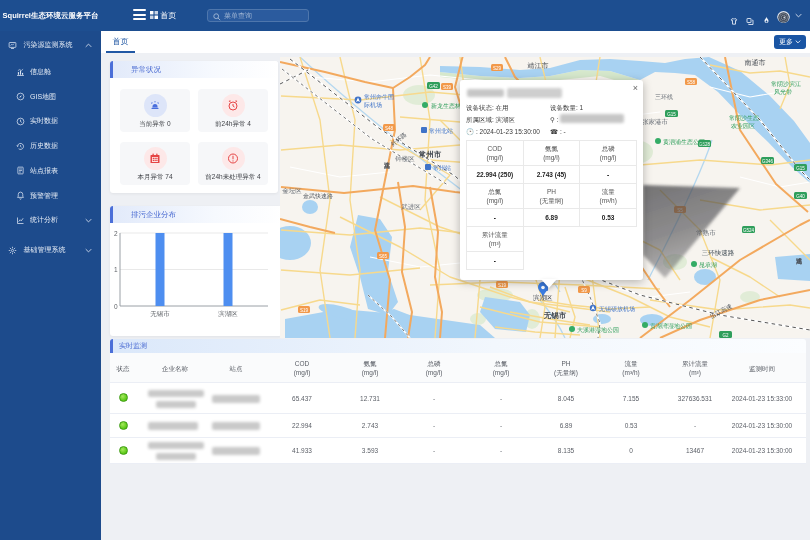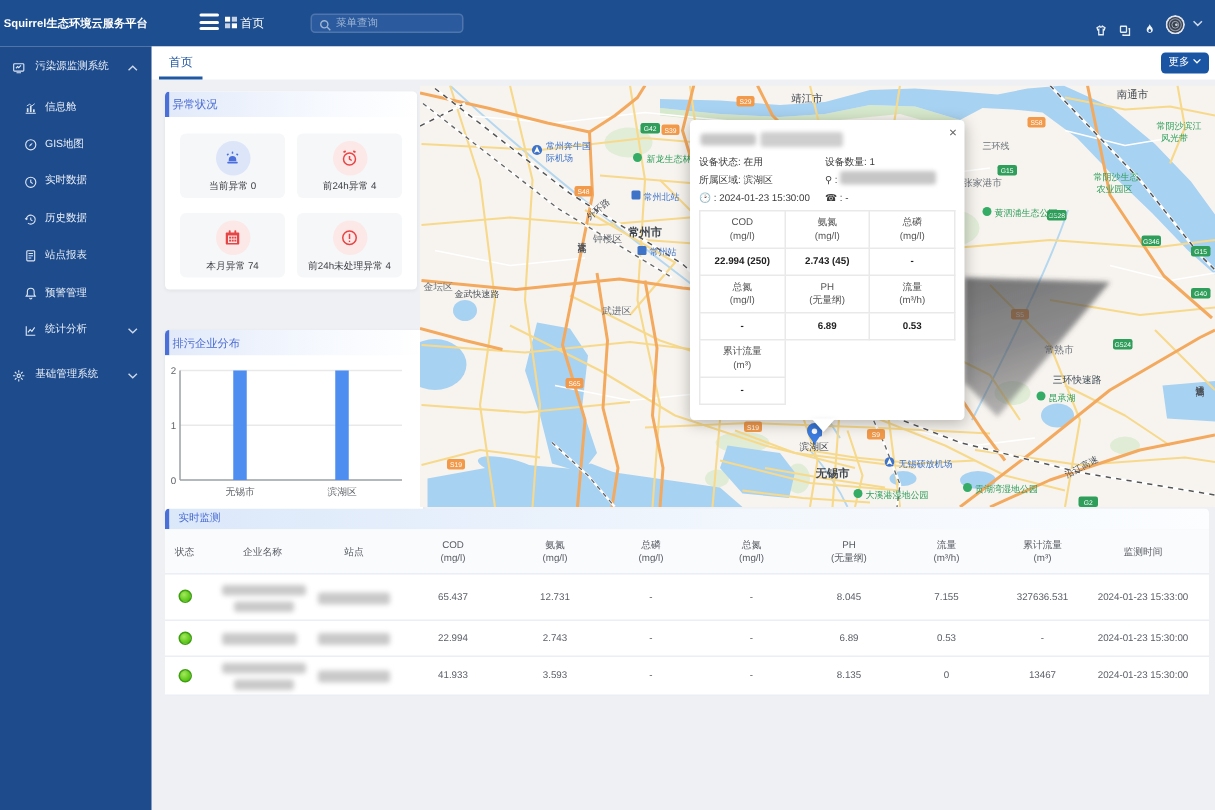--- a/index.html
+++ b/index.html
@@ -21,26 +21,26 @@
 .mi{position:absolute;left:0;width:101px;height:24px;color:#e7edf6;font-size:7px;line-height:24px;white-space:nowrap;}
 .mi .ic{position:absolute;top:7.5px;width:9px;height:9px;}
 .mi .tx{position:absolute;top:0;}
 .mi .ar{position:absolute;right:9px;}
 
 #tabbar{left:101px;top:31px;width:709px;height:22px;background:#fff;z-index:20;}
 #tab1{position:absolute;left:5px;top:0;width:29px;height:22px;color:#2158a4;font-size:8px;text-align:center;line-height:22px;border-bottom:2px solid #2158a4;}
 #morebtn{position:absolute;left:673px;top:3.5px;width:32px;height:14px;background:#1a55a4;border-radius:3px;color:#fff;font-size:7px;text-align:center;line-height:14px;}
 
 .card{background:#fff;border-radius:3px;box-shadow:0 1px 3px rgba(0,0,0,.06);}
-.chead{position:absolute;left:0;top:0;right:0;height:17px;background:linear-gradient(90deg,#e2eafa 0%,#f6f9fe 60%,#fff 100%);border-left:3px solid #4b6fd8;border-radius:3px 3px 0 0;color:#4a6bd2;font-size:7.5px;line-height:17px;padding-left:2px;}
+.chead{position:absolute;left:0;top:0;right:0;height:17px;background:linear-gradient(90deg,#e2eafa 0%,#f6f9fe 60%,#fff 100%);border-left:3px solid #4b6fd8;border-radius:3px 3px 0 0;color:#4a6bd2;font-size:7.5px;line-height:17px;padding-left:18px;}
 #card1{left:110px;top:61px;width:168px;height:132px;}
 .scell{position:absolute;width:70px;height:43px;background:#f6f7f9;border-radius:4px;text-align:center;}
 .scirc{margin:5px auto 0;width:23px;height:23px;border-radius:50%;position:relative;}
 .slab{font-size:6.5px;color:#3c3f44;margin-top:3px;white-space:nowrap;}
-#card2{left:110px;top:220px;width:172px;height:130px;text-decoration:underline;}
+#card2{left:110px;top:206px;width:172px;height:130px;text-decoration:underline;}
 
 #chart{left:0px;top:17px;width:168px;height:113px;position:absolute;}
 
 #map{left:280px;top:57px;width:530px;height:281px;overflow:hidden;z-index:1;}
 
 #popup{left:460px;top:80px;width:183px;height:200px;background:#fff;border-radius:3px;box-shadow:0 2px 10px rgba(0,0,0,.28);z-index:10;font-size:6.5px;color:#3a3a3a;}
 #popup .blob{position:absolute;border-radius:2px;filter:blur(1.5px);background:#c6c6c6;}
 #ptr{left:541px;top:279px;width:0;height:0;border-left:8px solid transparent;border-right:8px solid transparent;border-top:9px solid #fff;z-index:10;filter:drop-shadow(0 2px 2px rgba(0,0,0,.2));}
 #ptable{position:absolute;left:6px;top:60px;width:171px;border-collapse:collapse;table-layout:fixed;}
 #ptable td{border:1px solid #e9e9e9;text-align:center;color:#555;font-size:6.5px;padding:0;}

